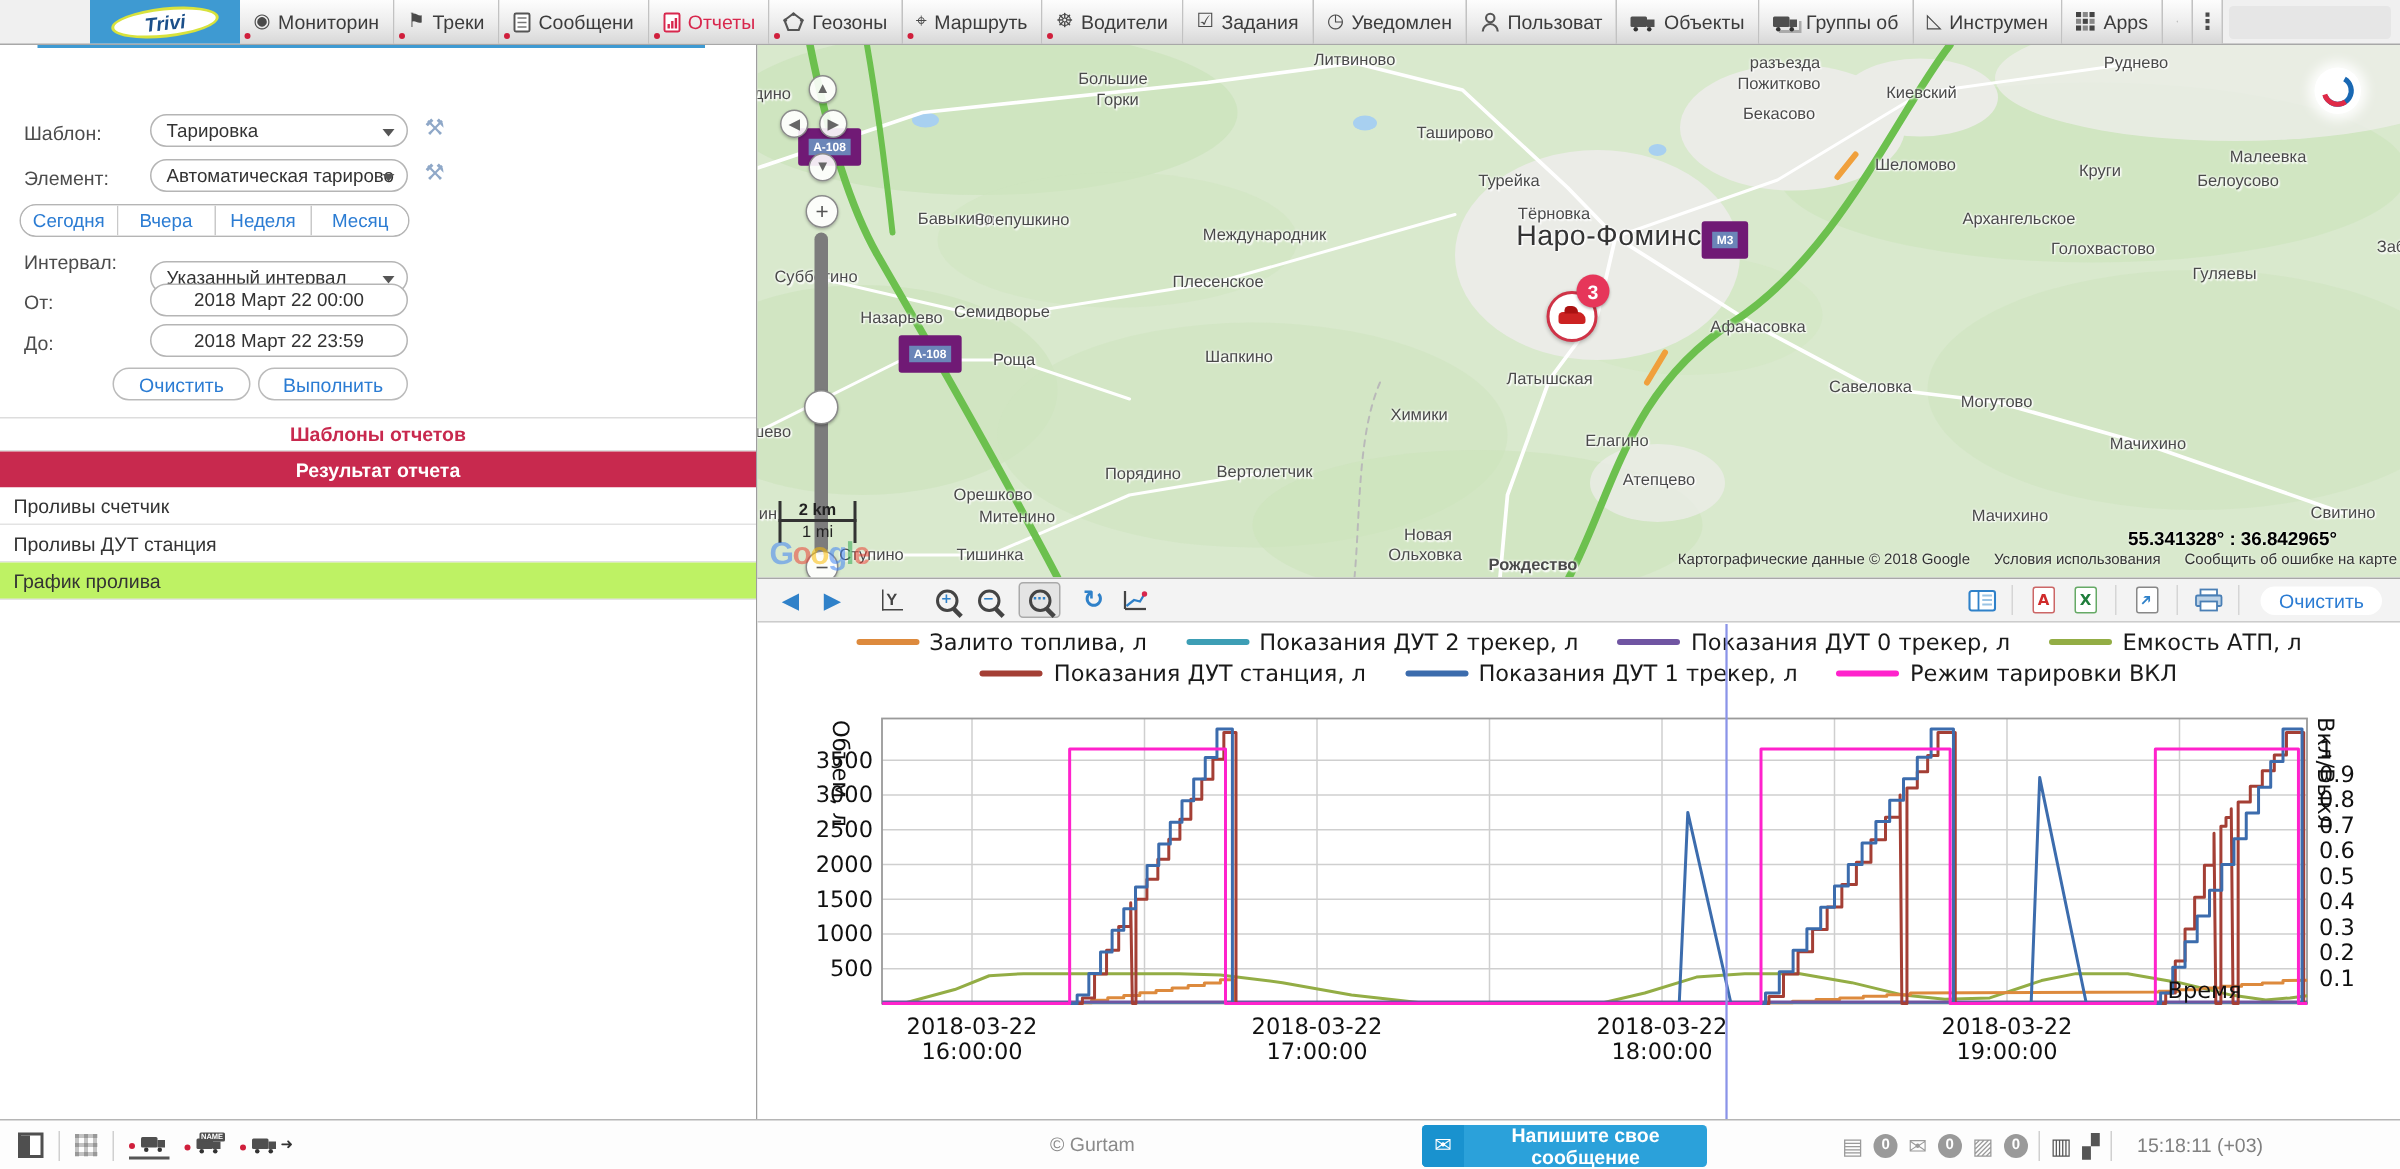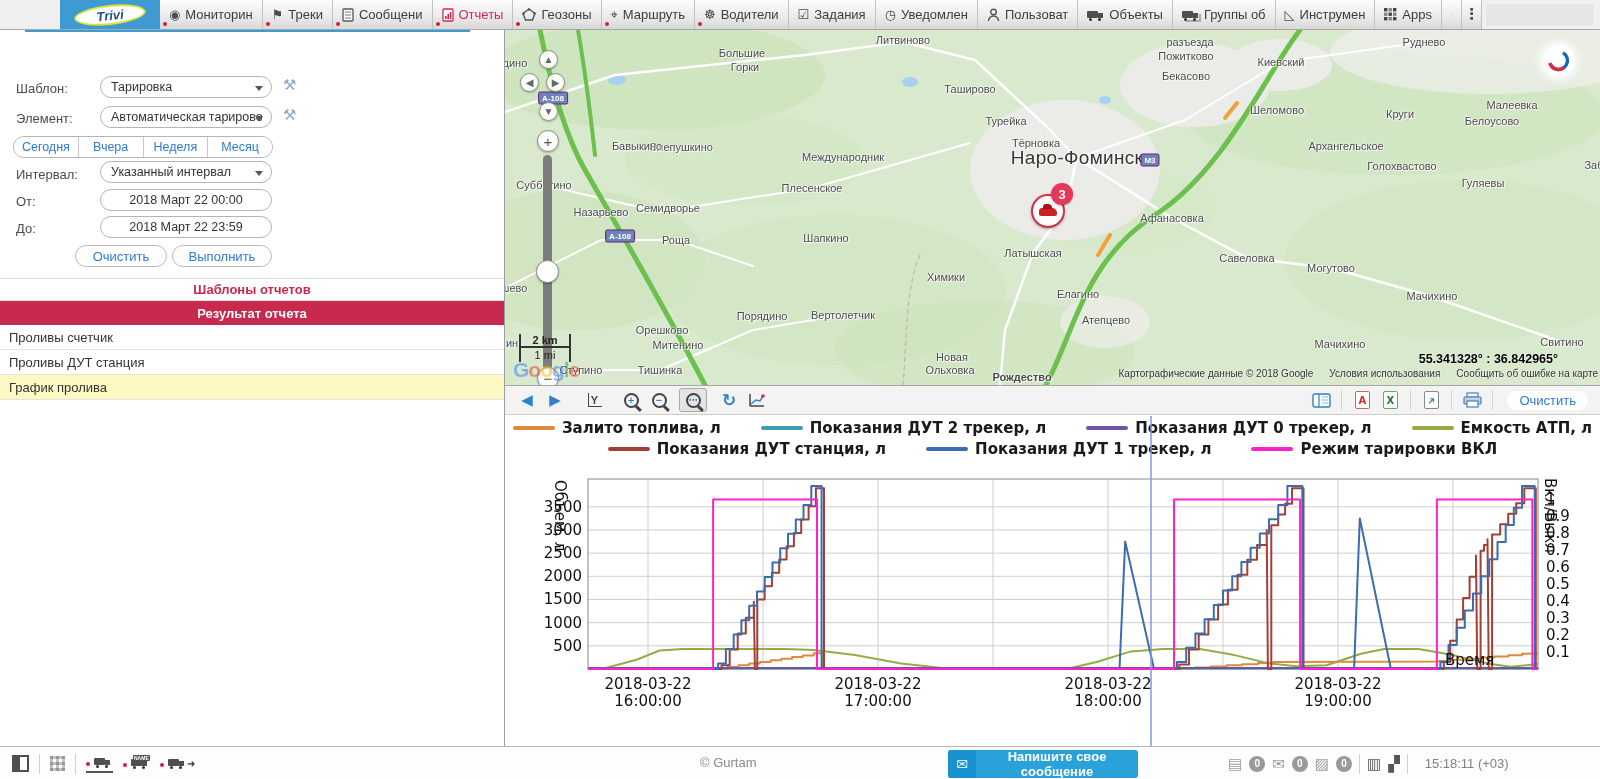--- a/index.html
+++ b/index.html
@@ -31,28 +31,28 @@
   .pill.center{justify-content:center;padding:0 10px;}
   .wrench{position:absolute;left:283px;font-family:"DejaVu Sans",sans-serif;font-size:15px;color:#8fa8c8;cursor:pointer;}
   #periods{position:absolute;left:13px;top:106px;width:260px;height:22px;display:flex;border:1px solid #b5b5b5;border-radius:11px;overflow:hidden;}
   #periods .p{flex:1;display:flex;align-items:center;justify-content:center;font-size:12.5px;color:#2b7cd3;border-right:1px solid #c9c9c9;background:#fff;cursor:pointer;}
   #periods .p:last-child{border-right:none;}
   .btn-pill{position:absolute;height:22px;border:1px solid #bbb;border-radius:11px;background:#fff;color:#2b7cd3;font-size:13px;display:flex;align-items:center;justify-content:center;cursor:pointer;}
   #hdr-templates{position:absolute;left:0;top:248px;width:100%;height:23px;border-top:1px solid #ddd;border-bottom:1px solid #ddd;display:flex;align-items:center;justify-content:center;font-size:13px;font-weight:bold;color:#c8294e;cursor:pointer;}
   #hdr-result{position:absolute;left:0;top:271px;width:100%;height:24px;background:#c8294e;display:flex;align-items:center;justify-content:center;font-size:13px;font-weight:bold;color:#fff;cursor:pointer;}
   #result-rows{position:absolute;left:0;top:295px;width:100%;}
   .rrow{height:25px;display:flex;align-items:center;padding-left:9px;font-size:13px;color:#333;border-bottom:1px solid #e3e3e3;background:#fff;cursor:pointer;}
-  .rrow.sel{background:#fef9c3;}
+  .rrow.sel{background:#bef264;}
 
   
   #map{position:absolute;left:505px;top:30px;width:1095px;height:355px;background:#d9e9cd;overflow:hidden;}
   #map-svg{position:absolute;left:0;top:0;}
   .place{position:absolute;transform:translate(-50%,-50%);font-size:11px;color:#4a4a4a;white-space:nowrap;text-shadow:0 0 2px #fff,0 0 2px #fff,1px 1px 1px #fff;pointer-events:none;}
   .place.city{font-size:19px;color:#343434;letter-spacing:.3px;}
-  .rbadge{position:absolute;transform:translate(-50%,-50%);background:#6b85b8;color:#fff;font-size:8px;font-weight:bold;padding:1px 3px;border-radius:2px;border:1px solid #701a75;pointer-events:none;}
+  .rbadge{position:absolute;transform:translate(-50%,-50%);background:#6b85b8;color:#fff;font-size:8px;font-weight:bold;padding:1px 3px;border-radius:2px;border:7px solid #701a75;pointer-events:none;}
   .mapbtn{position:absolute;width:19px;height:19px;border-radius:50%;background:rgba(255,255,255,.9);border:1px solid #8b8b8b;color:#666;display:flex;align-items:center;justify-content:center;font-size:10px;cursor:pointer;box-shadow:0 1px 2px rgba(0,0,0,.25);}
   .mapbtn.big{width:22px;height:22px;font-size:15px;color:#555;}
   #zoom-track{position:absolute;left:38px;top:125px;width:9px;height:215px;background:#7c7c7c;border-radius:5px;cursor:pointer;}
   #zoom-thumb{position:absolute;left:31px;top:230px;width:23px;height:23px;background:#fff;border:1px solid #8b8b8b;border-radius:50%;box-shadow:0 1px 2px rgba(0,0,0,.3);cursor:pointer;}
   #scalebar{position:absolute;left:14px;top:304px;width:52px;height:32px;pointer-events:none;}
   #scalebar .km{border-bottom:2px solid #333;border-left:2px solid #333;border-right:2px solid #333;height:14px;text-align:center;font-size:11px;font-weight:bold;color:#222;line-height:12px;}
   #scalebar .mi{border-left:2px solid #333;border-right:2px solid #333;height:14px;text-align:center;font-size:11px;color:#222;line-height:14px;}
   #google-logo{position:absolute;left:8px;top:328px;font-size:21px;font-weight:bold;opacity:.55;letter-spacing:-1px;}
   #map-coords{position:absolute;right:42px;top:322px;font-size:12.5px;font-weight:bold;color:#000;text-shadow:0 0 2px #fff;}
   #map-attrib{position:absolute;right:2px;top:338px;font-size:10px;color:#333;text-shadow:0 0 2px #fff;display:flex;gap:16px;}
@@ -66,21 +66,21 @@
   #chartpanel{position:absolute;left:505px;top:385px;width:1095px;height:361px;background:#fff;border-top:1px solid #a8a8a8;}
   #ctoolbar{position:absolute;left:0;top:0;width:100%;height:29px;background:#f3f3f3;border-bottom:1px solid #ccc;display:flex;align-items:center;}
   .tbtn{width:28px;height:24px;display:flex;align-items:center;justify-content:center;color:#2f81c9;font-size:15px;cursor:pointer;font-family:"DejaVu Sans",sans-serif;}
   .tbtn.pressed{border:1px solid #aaa;background:#e4e4e4;border-radius:3px;}
   .mag{width:15px;height:15px;border:2px solid #444;border-radius:50%;position:relative;font-size:9px;color:#2f81c9;display:flex;align-items:center;justify-content:center;font-weight:bold;}
   .mag::after{content:"";position:absolute;right:-5px;bottom:-4px;width:7px;height:2.5px;background:#444;transform:rotate(45deg);}
   .sep{width:1px;height:20px;background:#d5d5d5;margin:0 6px;}
   .icon-page{width:15px;height:18px;background:#fff;border:1px solid #888;border-radius:2px;position:relative;font-size:10px;font-weight:bold;display:flex;align-items:center;justify-content:center;}
   #ct-clear{margin:0 12px 0 8px;padding:2px 12px;background:#fff;border-radius:11px;color:#2b7cd3;font-size:13px;cursor:pointer;}
   #legend{position:absolute;left:0;top:33px;width:100%;display:flex;flex-direction:column;align-items:center;gap:3px;font-family:"DejaVu Sans",sans-serif;}
-  .leg-row{display:flex;gap:40px;font-weight:bold;}
+  .leg-row{display:flex;gap:26px;}
   .leg-item{display:flex;align-items:center;gap:7px;font-size:15px;color:#1a1a1a;}
   .leg-swatch{width:42px;height:4px;border-radius:2px;}
   #chart-svg{position:absolute;left:0;top:0;}
   .axis-title{position:absolute;writing-mode:vertical-rl;font-family:"DejaVu Sans",sans-serif;font-size:15px;color:#111;}
   #xaxis-title{position:absolute;font-family:"DejaVu Sans",sans-serif;font-size:15px;color:#111;}
 
   
   #bottombar{position:absolute;left:0;top:746px;width:1600px;height:33px;background:#fdfdfd;border-top:1px solid #b5b5b5;}
   #bb-left{position:absolute;left:12px;top:0;height:33px;display:flex;align-items:center;gap:10px;}
   #toggle-icon{width:17px;height:17px;border:2px solid #4f4f4f;background:linear-gradient(90deg,#4f4f4f 0 45%,#fff 45%);cursor:pointer;}
@@ -266,21 +266,21 @@
     <div class="wrench" style="top:76px;">⚒</div>
 
     <div id="periods">
         <div class="p">Сегодня</div>
         <div class="p">Вчера</div>
         <div class="p">Неделя</div>
         <div class="p">Месяц</div>
       </div>
 
     <div class="f-label" style="top:137px;">Интервал:</div>
-    <div class="pill" style="top:131px;text-align:center;">
+    <div class="pill" style="top:144px;text-align:center;">
         <span>Указанный интервал</span>
         <span class="caret"></span>
       </div>
 
     <div class="f-label" style="top:164px;">От:</div>
     <div class="pill center" style="top:159px;">
         <span>2018 Март 22 00:00</span>
       </div>
 
     <div class="f-label" style="top:191px;">До:</div>

